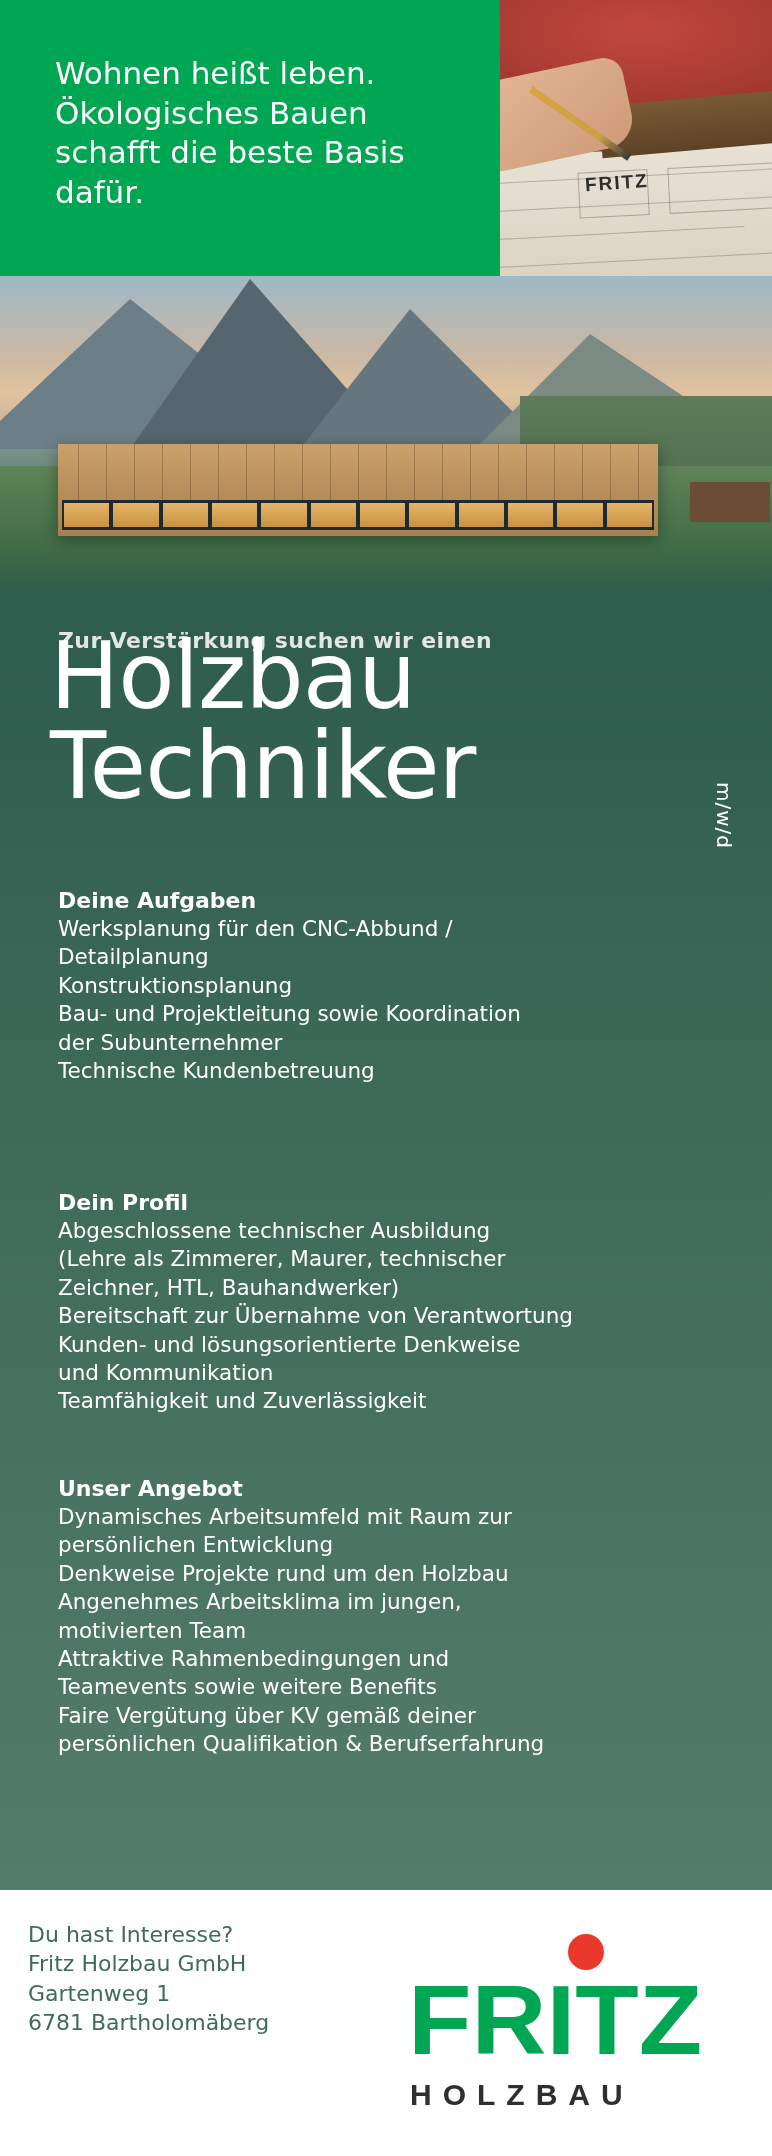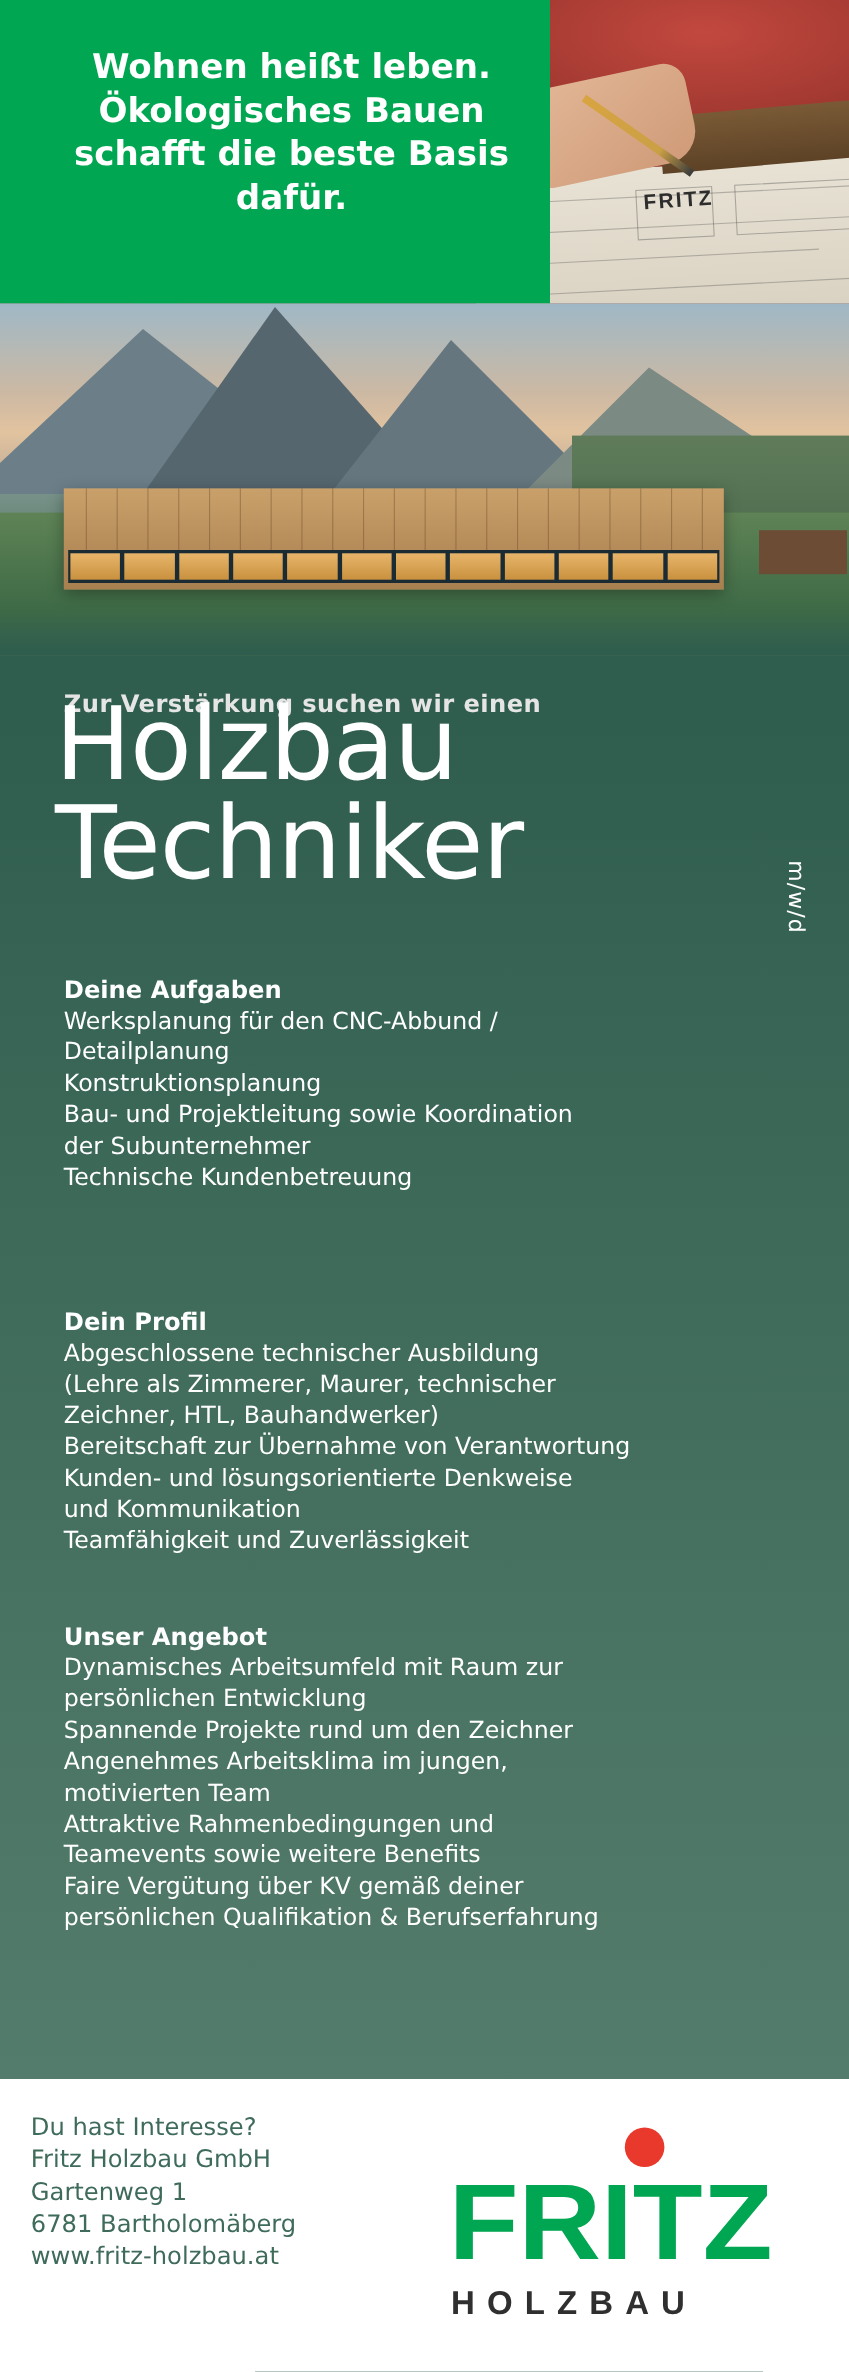--- a/index.html
+++ b/index.html
@@ -78,28 +78,27 @@
 
   
   .green-panel {
     position: absolute;
     left: 0; top: 0;
     width: 500px; height: 276px;
     background: #00a651;
   }
   .green-panel-text {
     position: absolute;
-    left: 55px; top: 42px;
+    left: 55px; top: 54px;
     width: 420px;
     color: #ffffff;
     font-size: 31px;
     line-height: 1.28;
-    font-weight: 700;
-    font-family: "DejaVu Sans", sans-serif;
-    text-align: center;
+    font-weight: 400;
+    font-family: "DejaVu Sans", sans-serif;
   }
   .green-tail {
     position: absolute;
     left: 120px; top: 276px;
     width: 0; height: 0;
     border-left: 0 solid transparent;
     border-right: 42px solid transparent;
     border-top: 92px solid #00a651;
   }
 
@@ -401,38 +400,37 @@
       <p>und Kommunikation</p>
       <p>Teamfähigkeit und Zuverlässigkeit</p>
     </div>
   </div>
 
   <div class="section" id="sec-angebot">
     <div class="sec-title">Unser Angebot</div>
     <div class="sec-list">
       <p>Dynamisches Arbeitsumfeld mit Raum zur</p>
       <p>persönlichen Entwicklung</p>
-      <p>Spannende Projekte rund um den Zeichner</p>
+      <p>Denkweise Projekte rund um den Holzbau</p>
       <p>Angenehmes Arbeitsklima im jungen,</p>
       <p>motivierten Team</p>
       <p>Attraktive Rahmenbedingungen und</p>
       <p>Teamevents sowie weitere Benefits</p>
       <p>Faire Vergütung über KV gemäß deiner</p>
       <p>persönlichen Qualifikation &amp; Berufserfahrung</p>
     </div>
   </div>
 
   <div class="footer"></div>
 
   <div class="contact">
     <div>Du hast Interesse?</div>
     <div>Fritz Holzbau GmbH</div>
     <div>Gartenweg 1</div>
     <div>6781 Bartholomäberg</div>
-    <div>www.fritz-holzbau.at</div>
   </div>
 
   <div class="logo">
     <div class="logo-dot"></div>
     <div class="logo-fritz">FRITZ</div>
     <div class="logo-sub">HOLZBAU</div>
   </div>
 
 </div>
 

